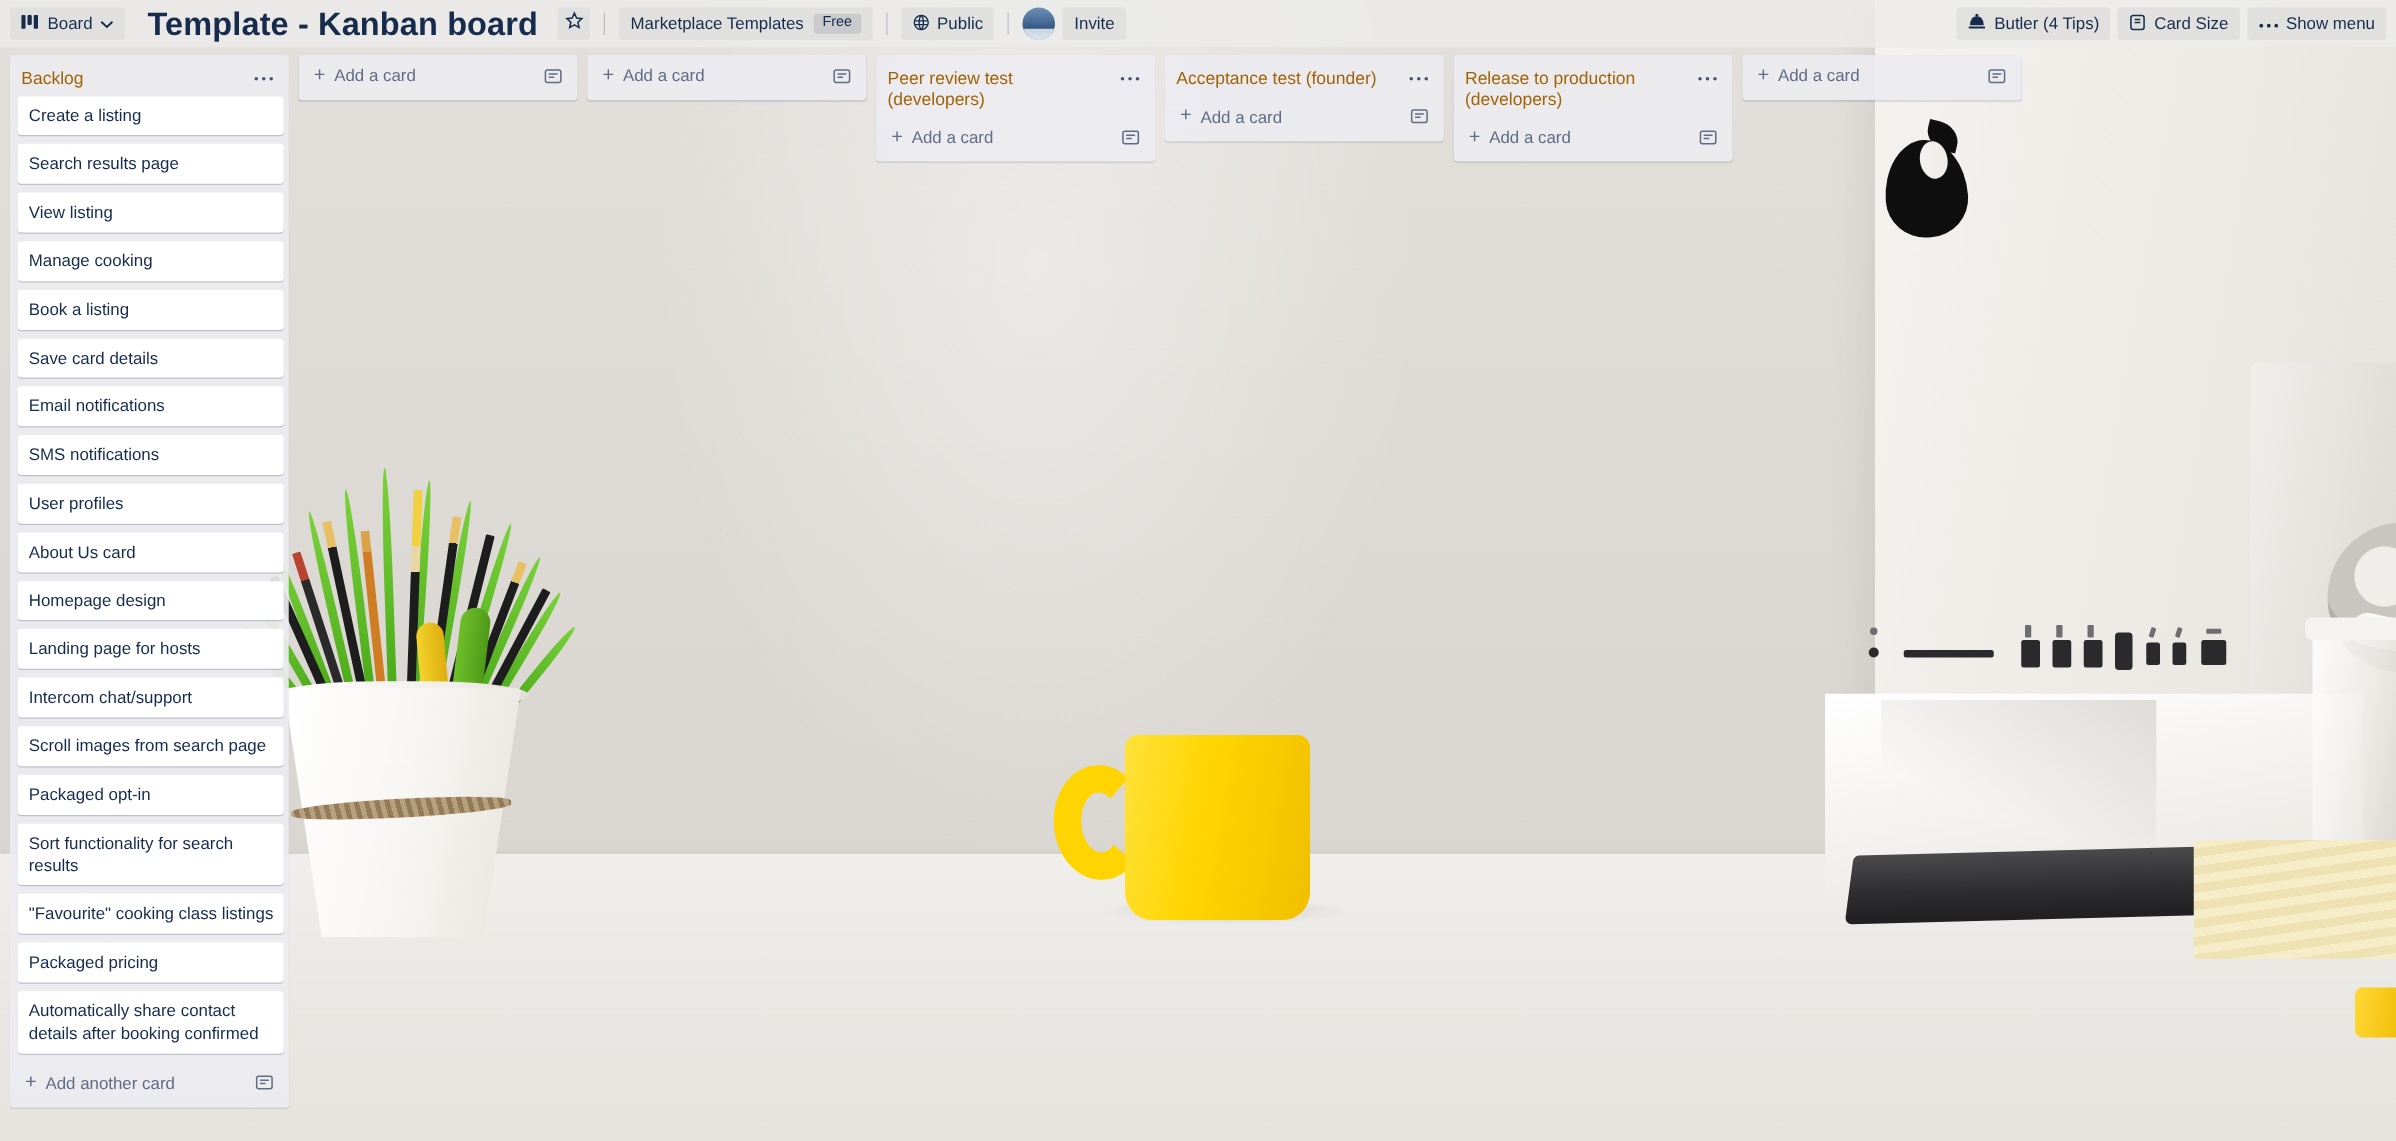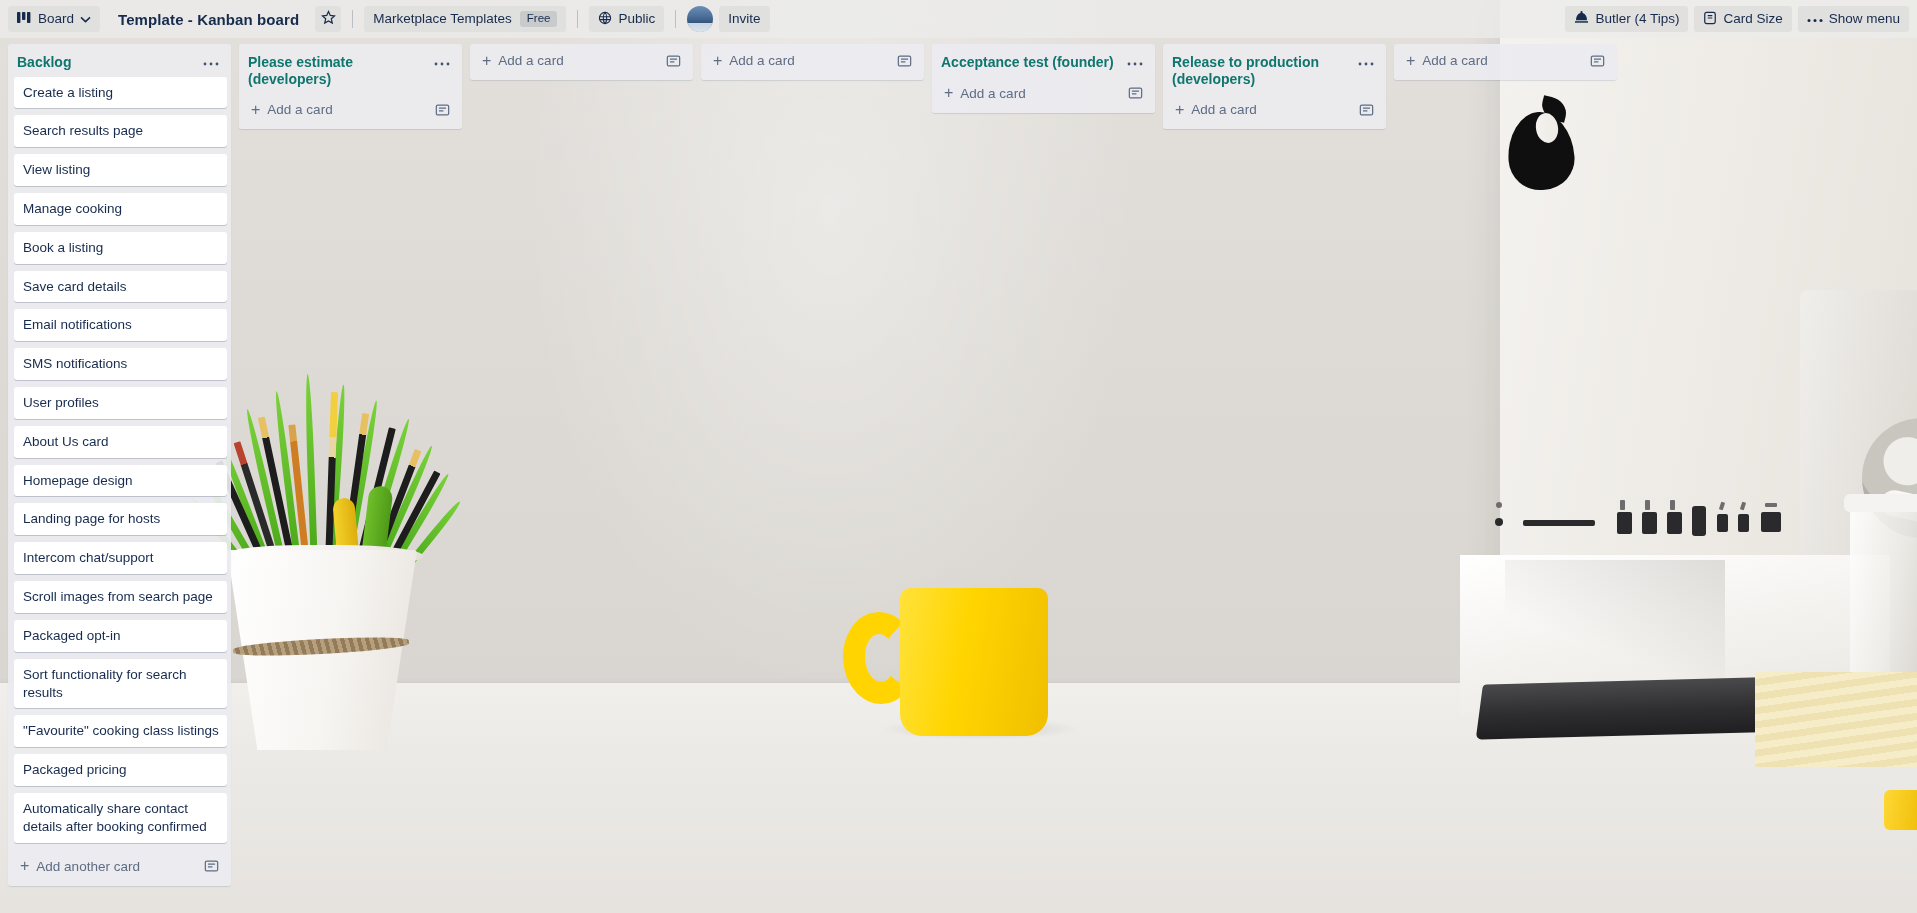--- a/index.html
+++ b/index.html
@@ -248,21 +248,21 @@
     padding: 0 9px;
     border-radius: 3px;
     background: rgba(222,222,220,0.85);
     color: #172b4d;
     font-size: 13.5px;
     line-height: 1;
     cursor: pointer;
     white-space: nowrap;
   }
   .board-title {
-    font-size: 15px;
+    font-size: 26px;
     font-weight: bold;
     color: #172b4d;
     padding: 0 10px 0 12px;
     letter-spacing: .1px;
     white-space: nowrap;
   }
   .tb-star {
     width: 26px; height: 26px;
     border-radius: 3px;
     background: rgba(222,222,220,0.85);
@@ -326,22 +326,22 @@
 
   .list-header {
     display: flex;
     align-items: flex-start;
     justify-content: space-between;
     padding: 10px 8px 6px 9px;
     gap: 6px;
   }
   .list-title {
     font-size: 14px;
-    font-weight: bold;
-    color: #0f766e;
+    font-weight: normal;
+    color: #a16207;
     line-height: 1.18;
     flex: 1 1 auto;
     word-break: break-word;
   }
   .list-menu {
     color: #42526e;
     font-size: 15px;
     line-height: 10px;
     letter-spacing: 1px;
     padding: 2px 4px;
@@ -616,28 +616,20 @@
         </div>
         <span class="tmpl-icon">
           <svg width="15" height="14" viewBox="0 0 16 15" fill="none" stroke="#5e6c84" stroke-width="1.3" aria-hidden="true">
             <rect x="1.4" y="2.2" width="13.2" height="10.6" rx="1.6"></rect>
             <path d="M4.2 5.6 H11.8 M4.2 8.4 H9"></path>
           </svg>
         </span>
       </div>
     </div>
     <div class="list compact">
-      <div class="list-header">
-        <div class="list-title">Please estimate (developers)</div>
-        <div class="list-menu"><svg width="16" height="4" viewBox="0 0 16 4" fill="#42526e" aria-hidden="true">
-            <circle cx="2" cy="2" r="1.4"></circle>
-            <circle cx="8" cy="2" r="1.4"></circle>
-            <circle cx="14" cy="2" r="1.4"></circle>
-          </svg></div>
-      </div>
       <div class="list-footer">
         <div class="add-card">
           <span class="plus">+</span>
           <span>Add a card</span>
         </div>
         <span class="tmpl-icon">
           <svg width="15" height="14" viewBox="0 0 16 15" fill="none" stroke="#5e6c84" stroke-width="1.3" aria-hidden="true">
             <rect x="1.4" y="2.2" width="13.2" height="10.6" rx="1.6"></rect>
             <path d="M4.2 5.6 H11.8 M4.2 8.4 H9"></path>
           </svg>
@@ -652,20 +644,28 @@
         </div>
         <span class="tmpl-icon">
           <svg width="15" height="14" viewBox="0 0 16 15" fill="none" stroke="#5e6c84" stroke-width="1.3" aria-hidden="true">
             <rect x="1.4" y="2.2" width="13.2" height="10.6" rx="1.6"></rect>
             <path d="M4.2 5.6 H11.8 M4.2 8.4 H9"></path>
           </svg>
         </span>
       </div>
     </div>
     <div class="list compact">
+      <div class="list-header">
+        <div class="list-title">Peer review test (developers)</div>
+        <div class="list-menu"><svg width="16" height="4" viewBox="0 0 16 4" fill="#42526e" aria-hidden="true">
+            <circle cx="2" cy="2" r="1.4"></circle>
+            <circle cx="8" cy="2" r="1.4"></circle>
+            <circle cx="14" cy="2" r="1.4"></circle>
+          </svg></div>
+      </div>
       <div class="list-footer">
         <div class="add-card">
           <span class="plus">+</span>
           <span>Add a card</span>
         </div>
         <span class="tmpl-icon">
           <svg width="15" height="14" viewBox="0 0 16 15" fill="none" stroke="#5e6c84" stroke-width="1.3" aria-hidden="true">
             <rect x="1.4" y="2.2" width="13.2" height="10.6" rx="1.6"></rect>
             <path d="M4.2 5.6 H11.8 M4.2 8.4 H9"></path>
           </svg>

